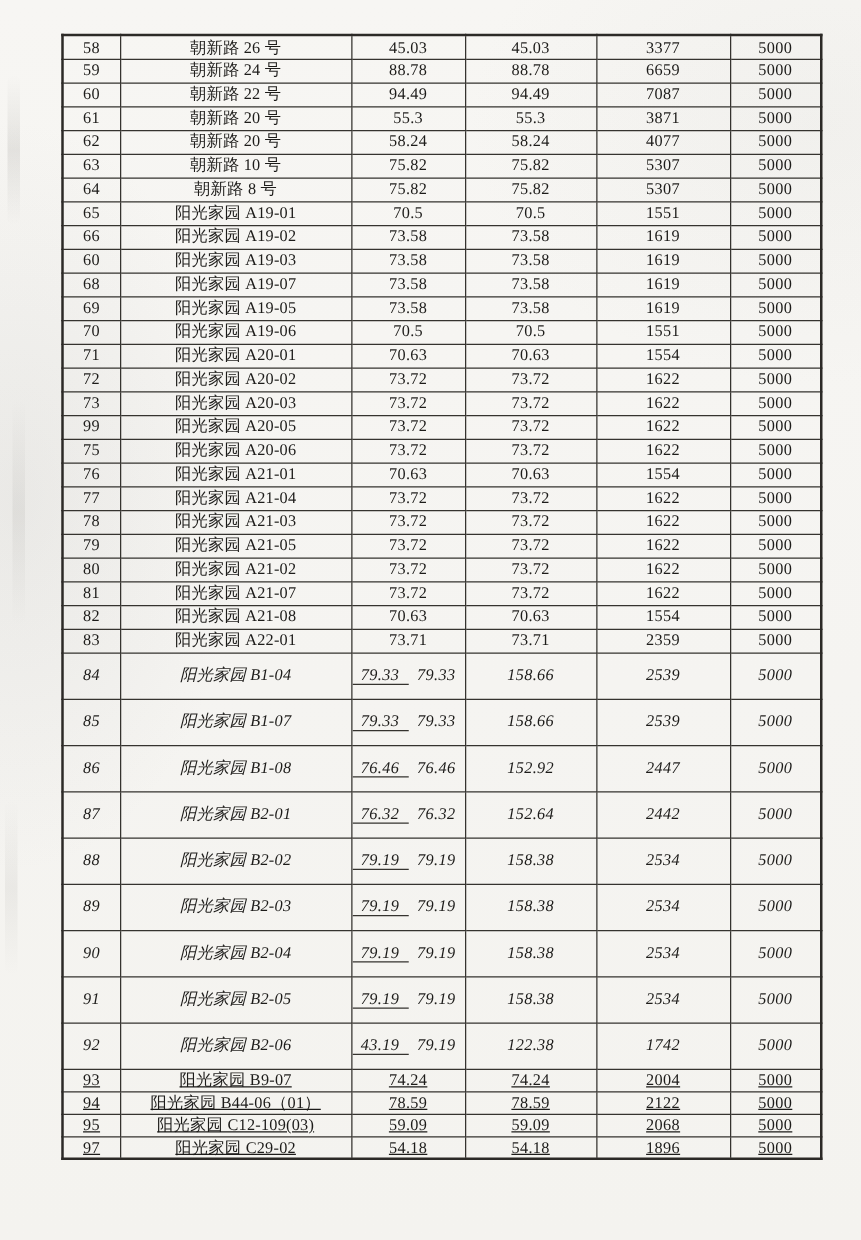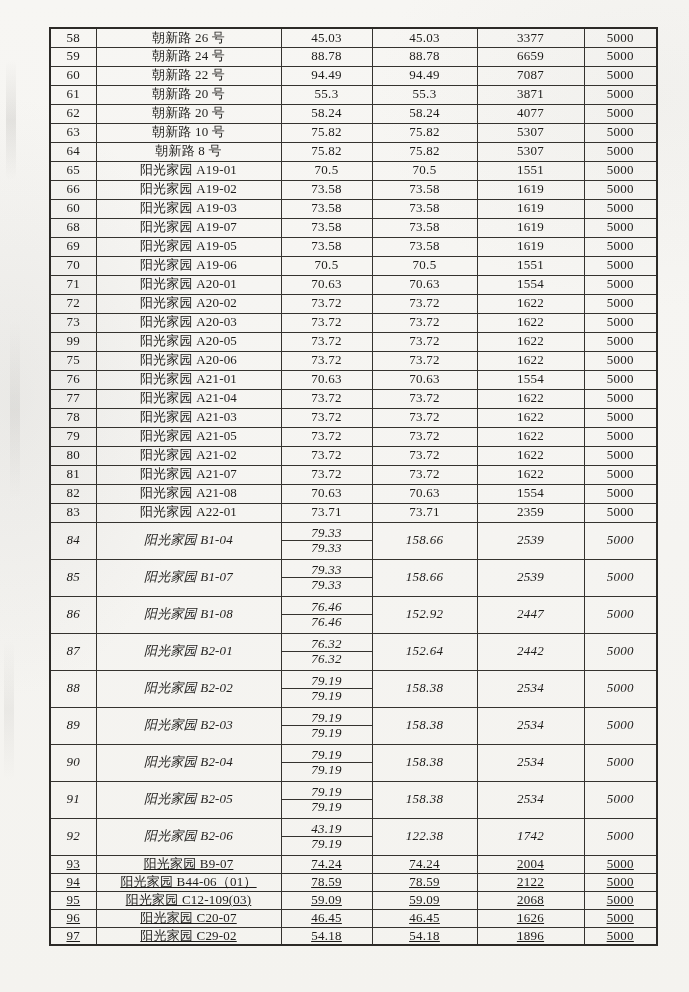--- a/index.html
+++ b/index.html
@@ -47,21 +47,21 @@
   tr.row-single { height: 19px; }
   tr.row-double { height: 37px; font-style: italic; }
   tr.row-short  { height: 18px; text-decoration: underline; }
   td.c-name { font-size: 13px; letter-spacing: 0.2px; margin-left: 20px; }
   td.c-num, td.c-a1, td.c-a2, td.c-v, td.c-f {
     font-size: 13.5px;
     letter-spacing: 0.3px;
   }
   .split-cell {
     display: flex;
-    flex-direction: column;
+    flex-direction: row;
     height: 100%;
     justify-content: stretch;
   }
   .split-cell .part {
     flex: 1;
     display: flex;
     align-items: center;
     justify-content: center;
   }
   .split-cell .part.first {
@@ -439,28 +439,20 @@
         </tr>
         <tr class="row-short">
           <td class="c-num">95</td>
           <td class="c-name">阳光家园 C12-109(03)</td>
           <td class="c-a1">59.09</td>
           <td class="c-a2">59.09</td>
           <td class="c-v">2068</td>
           <td class="c-f">5000</td>
         </tr>
         <tr class="row-short">
-          <td class="c-num">96</td>
-          <td class="c-name">阳光家园 C20-07</td>
-          <td class="c-a1">46.45</td>
-          <td class="c-a2">46.45</td>
-          <td class="c-v">1626</td>
-          <td class="c-f">5000</td>
-        </tr>
-        <tr class="row-short">
           <td class="c-num">97</td>
           <td class="c-name">阳光家园 C29-02</td>
           <td class="c-a1">54.18</td>
           <td class="c-a2">54.18</td>
           <td class="c-v">1896</td>
           <td class="c-f">5000</td>
         </tr>
       </tbody>
   </table>
 </div>

